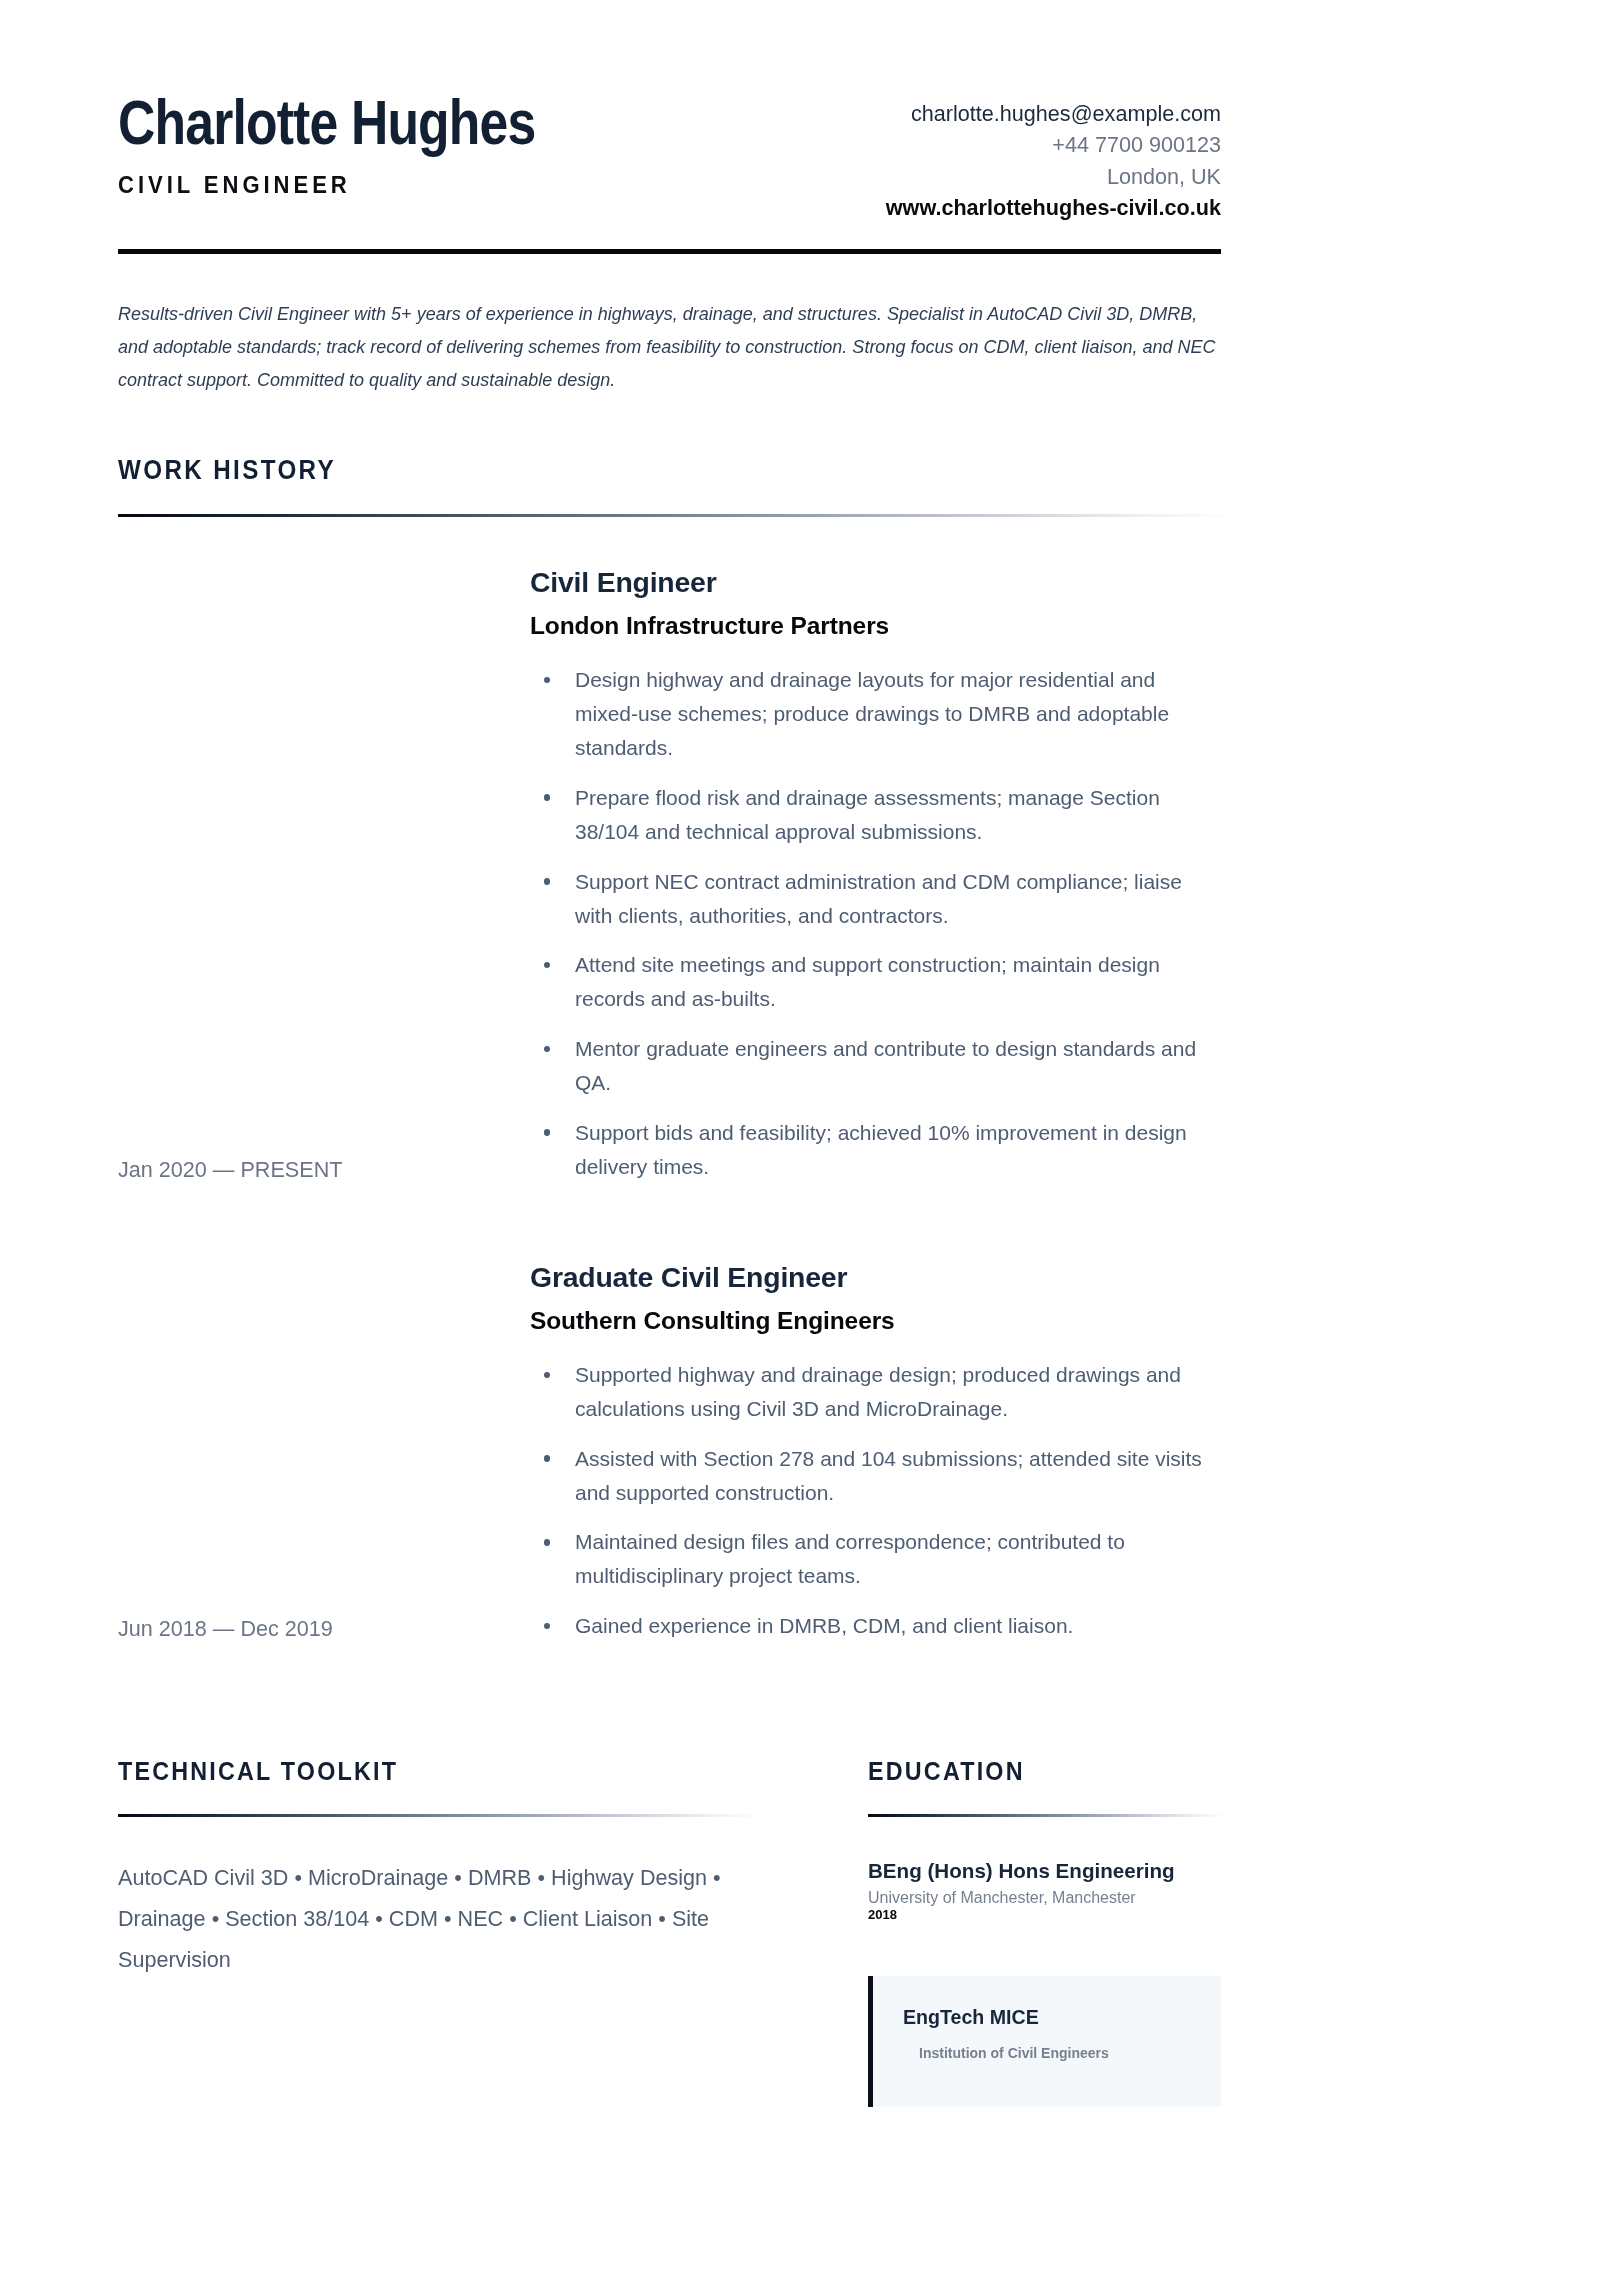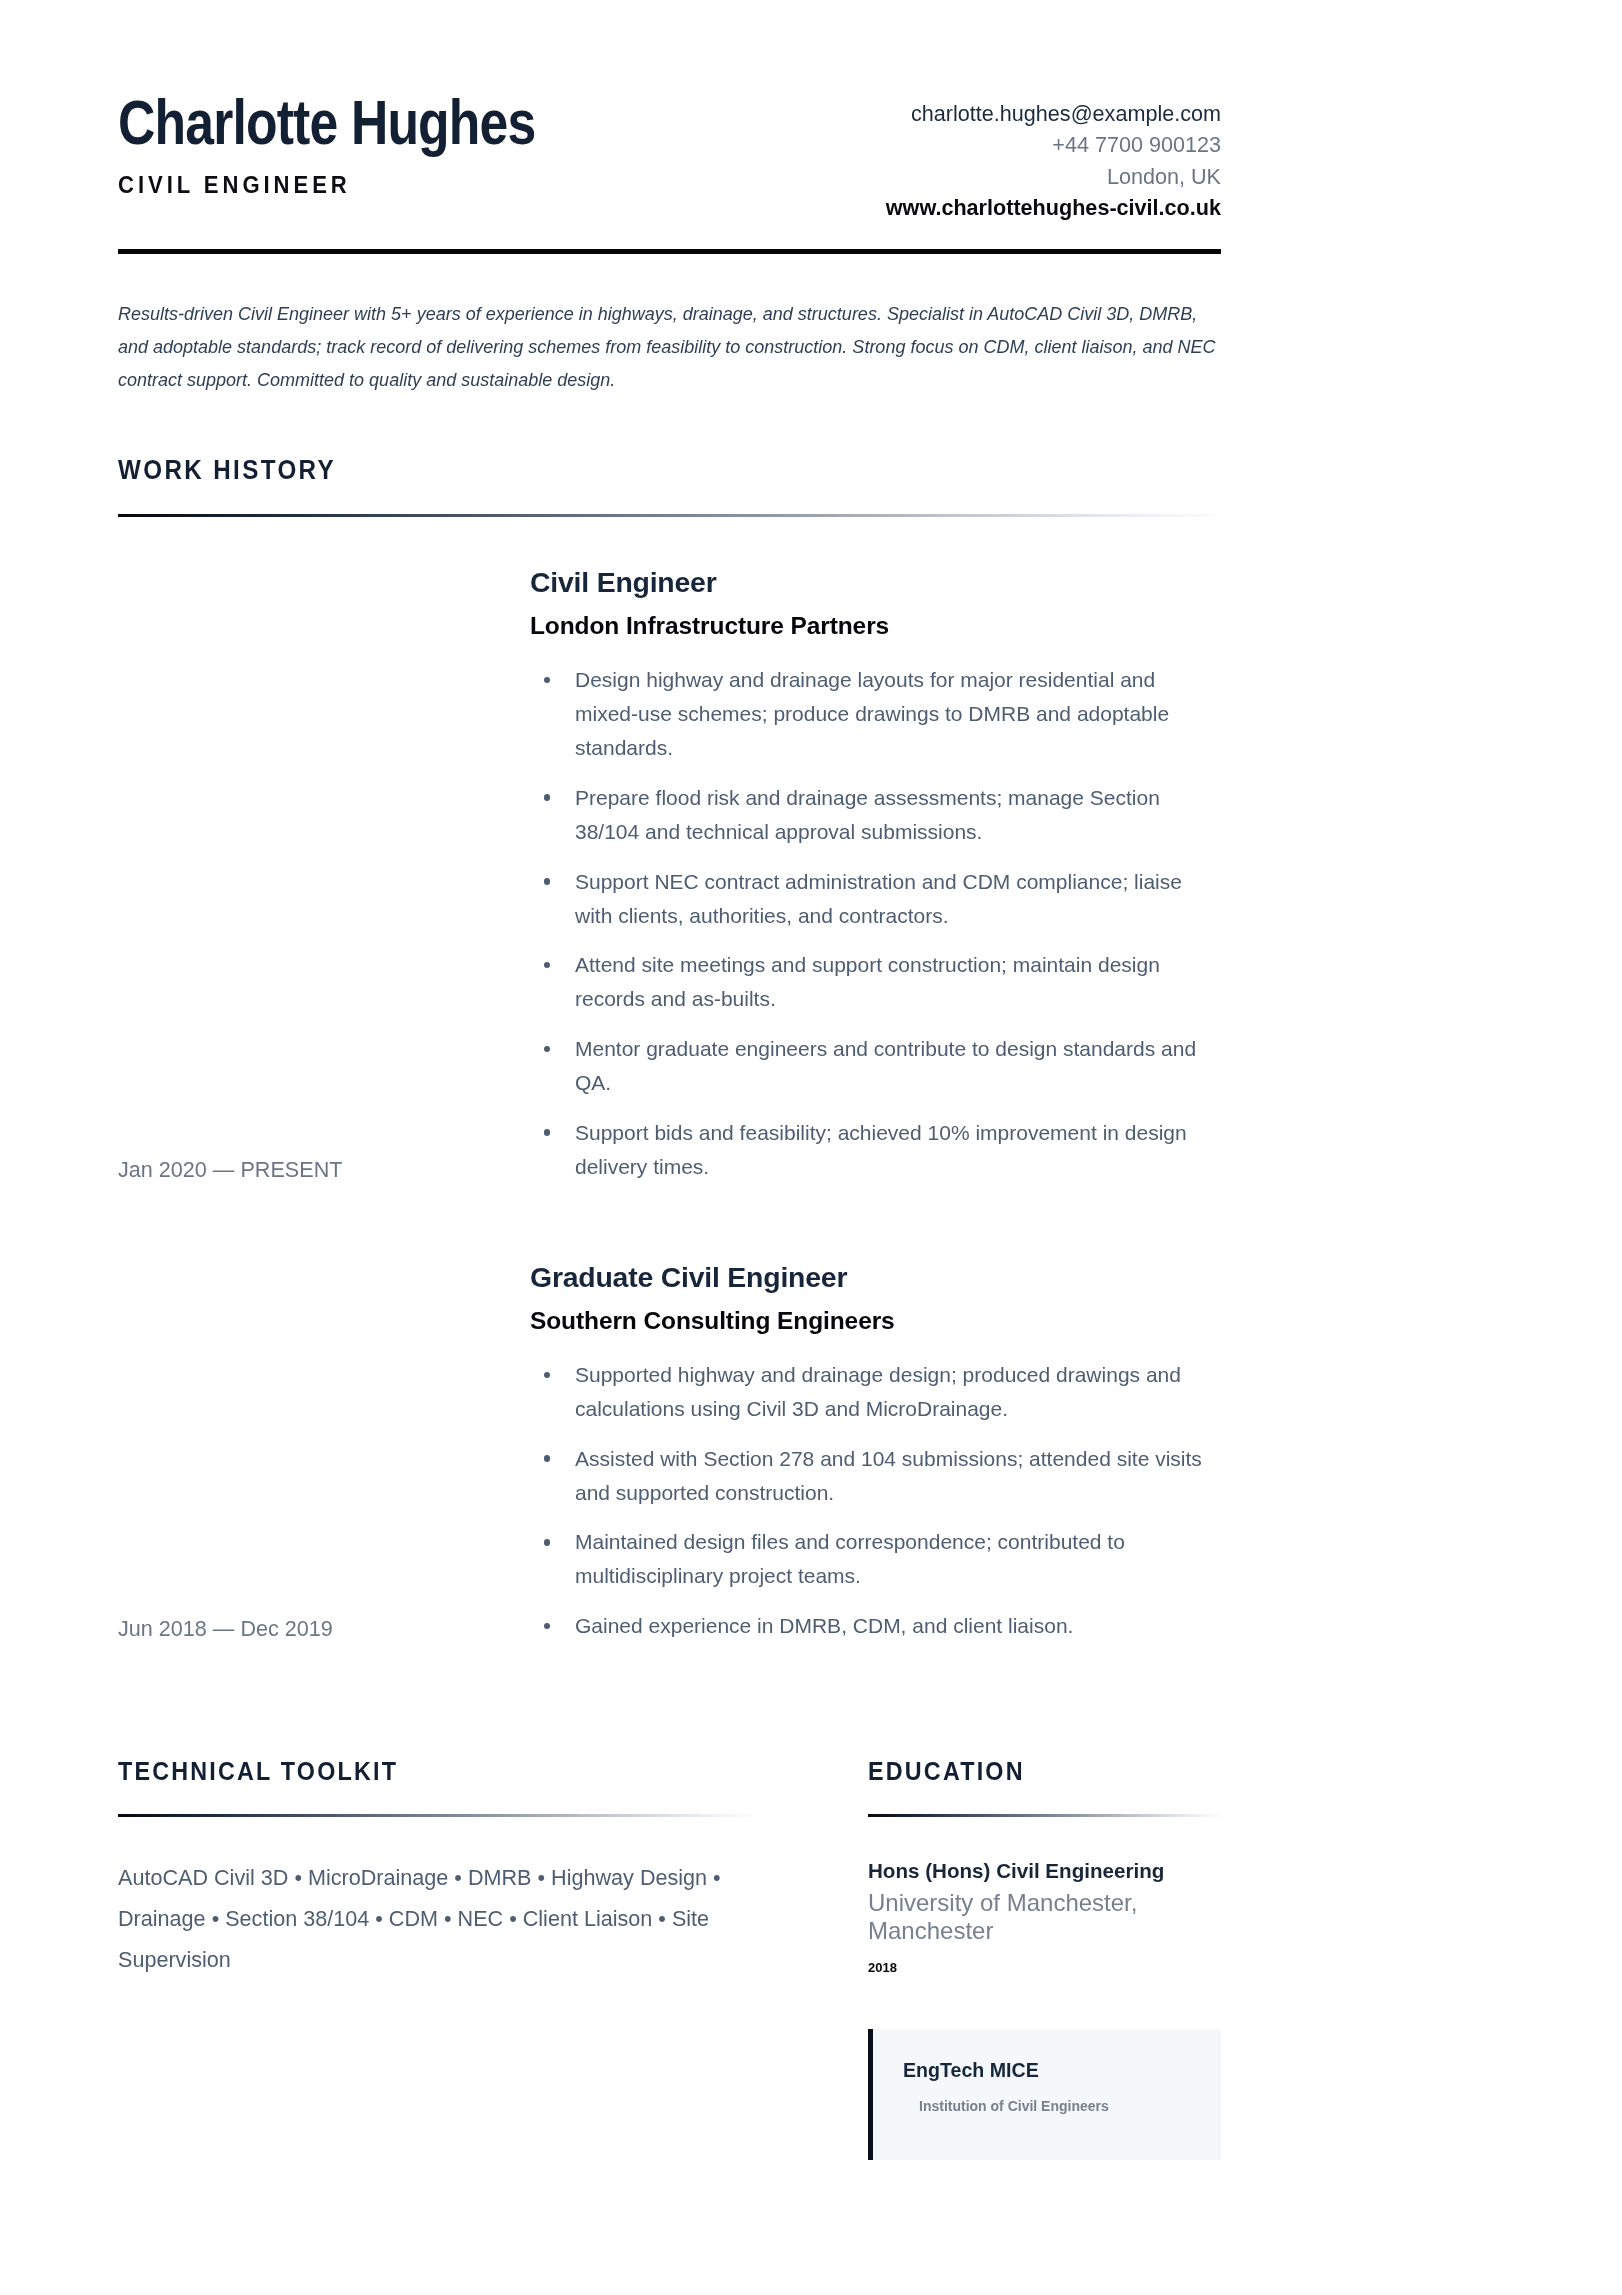--- a/index.html
+++ b/index.html
@@ -191,23 +191,23 @@
   }
 
   .edu-block { margin-top: 42px; }
   .edu-degree {
     font-size: 20.6px;
     font-weight: 700;
     color: #17263a;
     margin: 0 0 6.9px 0;
   }
   .edu-school {
-    font-size: 24px;
+    font-size: 16px;
     color: #77808e;
-    margin: 0 0 15px 0;
+    margin: 0 0 0 0;
   }
   .edu-year {
     font-size: 13px;
     font-weight: 700;
     color: #08080c;
     margin: 0;
   }
 
   .cert-card {
     margin-top: 54px;
@@ -296,21 +296,21 @@
       <div class="skills">AutoCAD Civil 3D • MicroDrainage • DMRB • Highway Design • Drainage • Section 38/104 • CDM • NEC • Client Liaison • Site Supervision</div>
     </div>
 
     <div class="col-gap"></div>
 
     <div class="col-right">
       <h2 class="section-title">EDUCATION</h2>
       <div class="rule-grad"></div>
 
       <div class="edu-block">
-        <div class="edu-degree">Hons (Hons) Civil Engineering</div>
+        <div class="edu-degree">BEng (Hons) Hons Engineering</div>
         <div class="edu-school">University of Manchester, Manchester</div>
         <div class="edu-year">2018</div>
       </div>
 
       <div class="cert-card">
         <div class="cert-name">EngTech MICE</div>
         <div class="cert-issuer">Institution of Civil Engineers</div>
       </div>
     </div>
 

